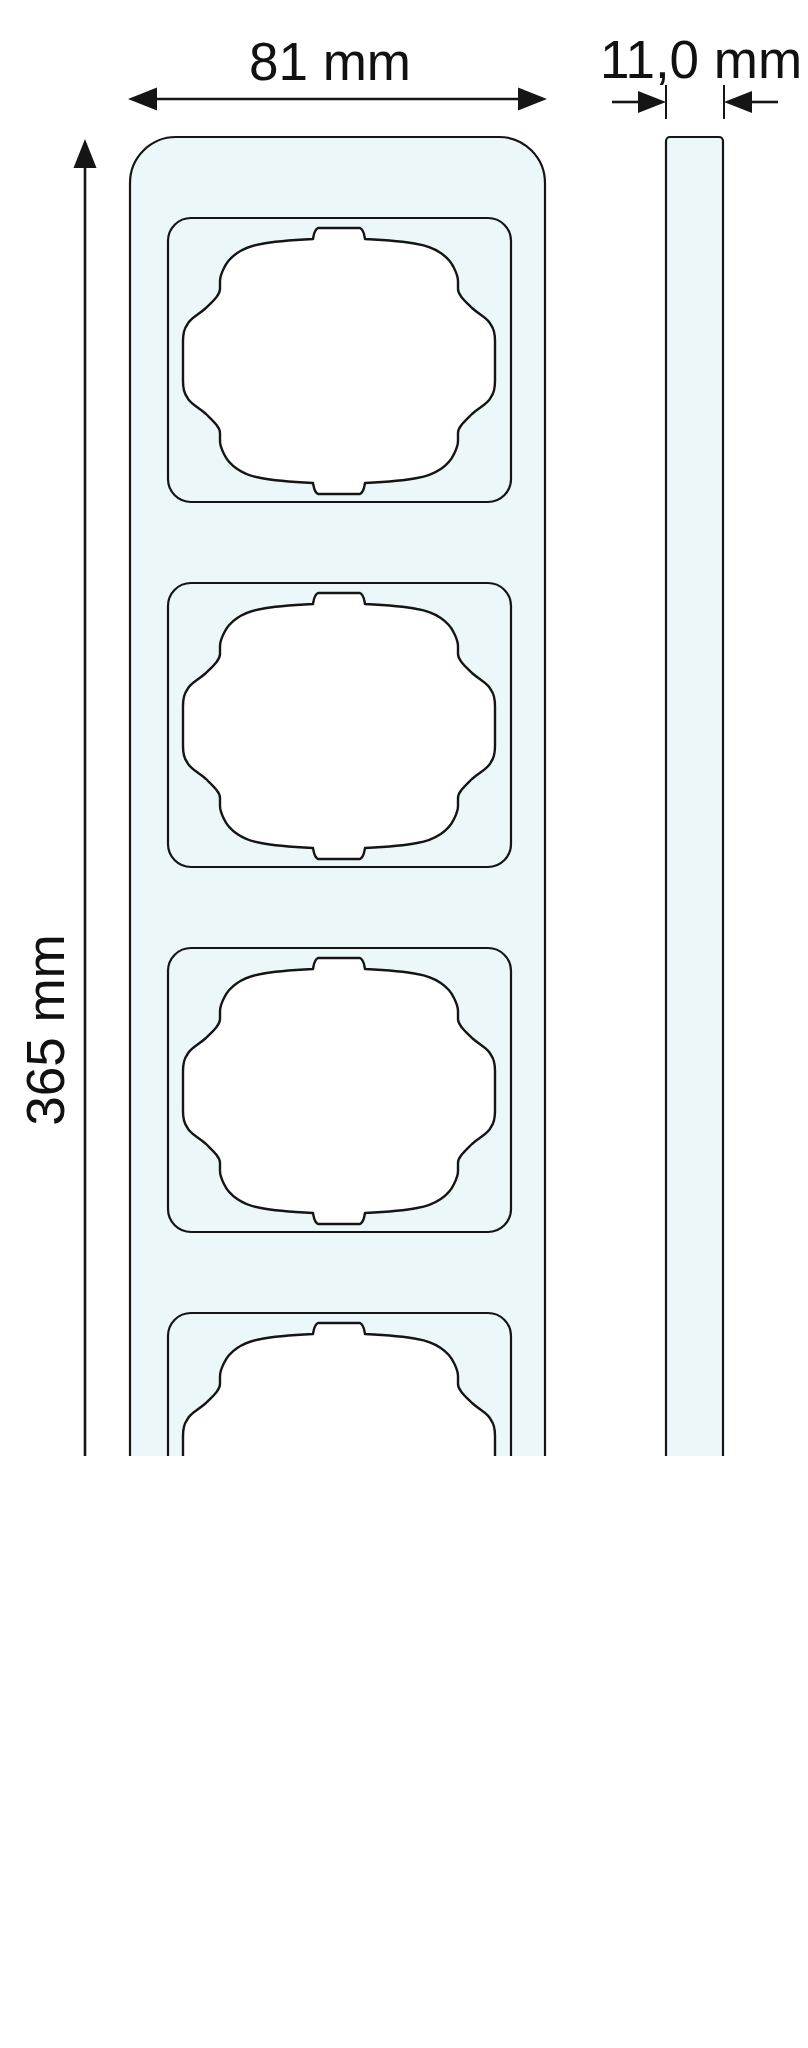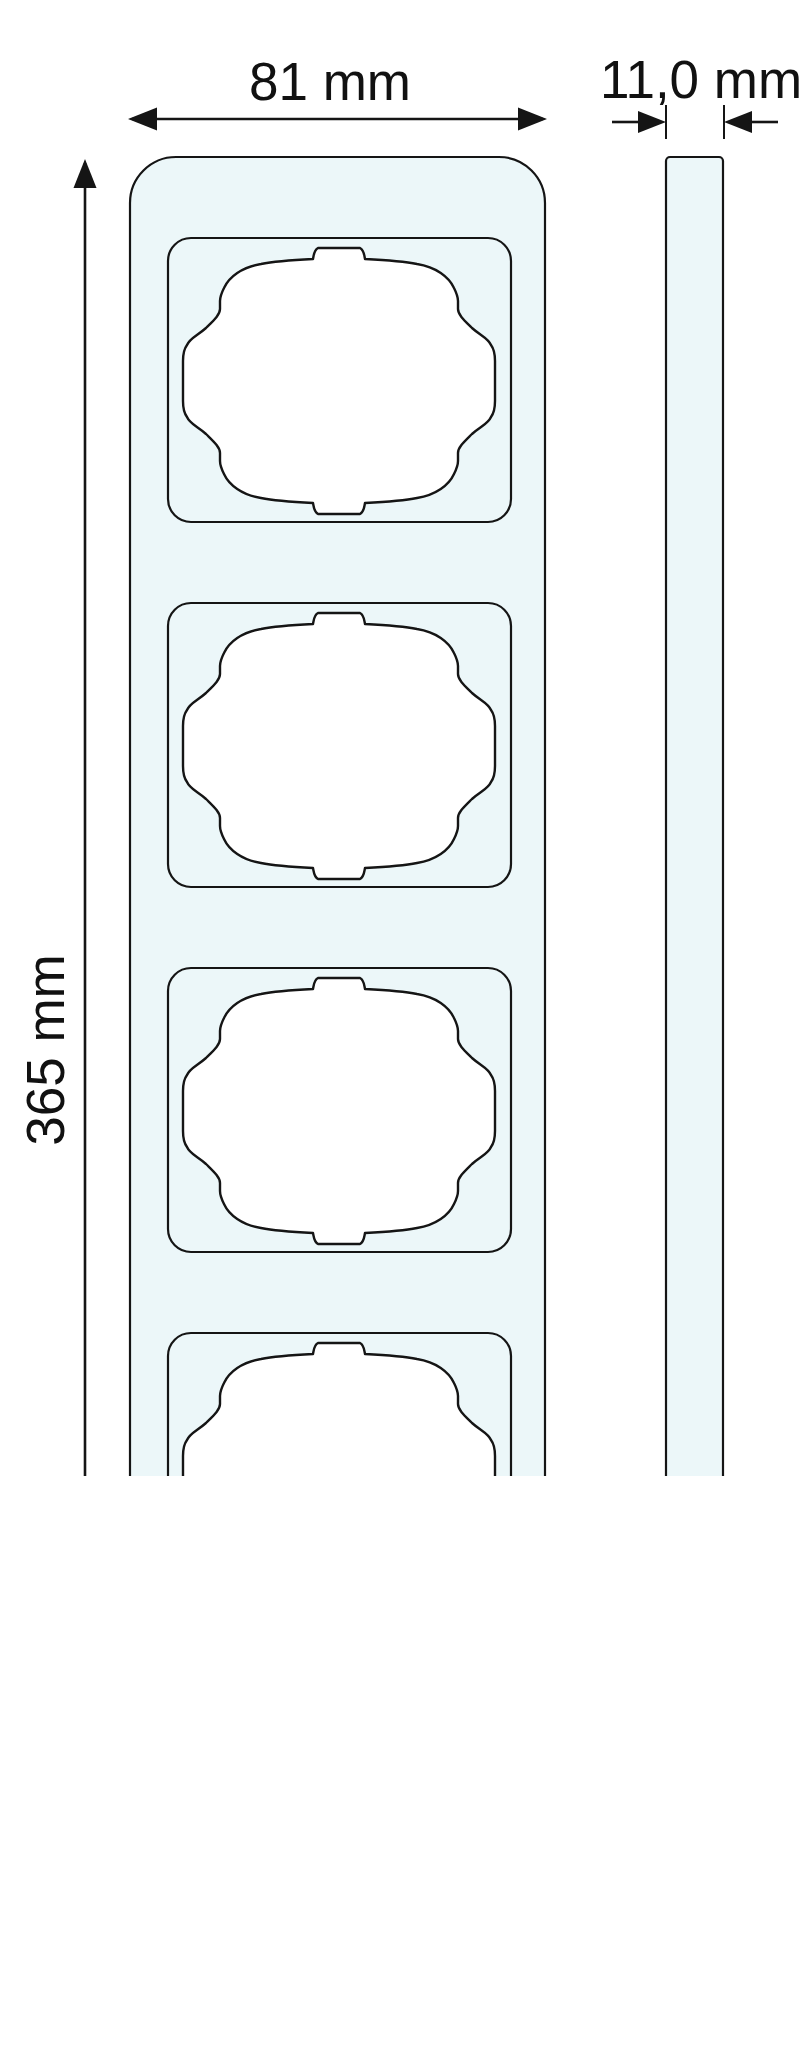--- a/index.html
+++ b/index.html
@@ -6,21 +6,20 @@
     --fill:#ecf7f9;
     --line:#151515;
     --bg:#ffffff;
   }
   html,body{margin:0;padding:0;background:var(--bg);}
   #canvas{
     position:relative;
     width:808px;height:1456px;
     background:var(--bg);
     overflow:hidden;
-    margin-top:20px;
   }
   .shape{fill:var(--fill);stroke:var(--line);stroke-width:2.2;}
   .cutout{fill:#ffffff;stroke:var(--line);stroke-width:2.4;stroke-linejoin:round;}
   .dim-line{stroke:var(--line);stroke-width:2.6;fill:none;}
   .dim-tick{stroke:var(--line);stroke-width:2;fill:none;}
   .arrowhead{fill:var(--line);stroke:none;}
   .dim-label{
     font-family:"Liberation Sans", sans-serif;
     font-size:53px;
     font-weight:400;

